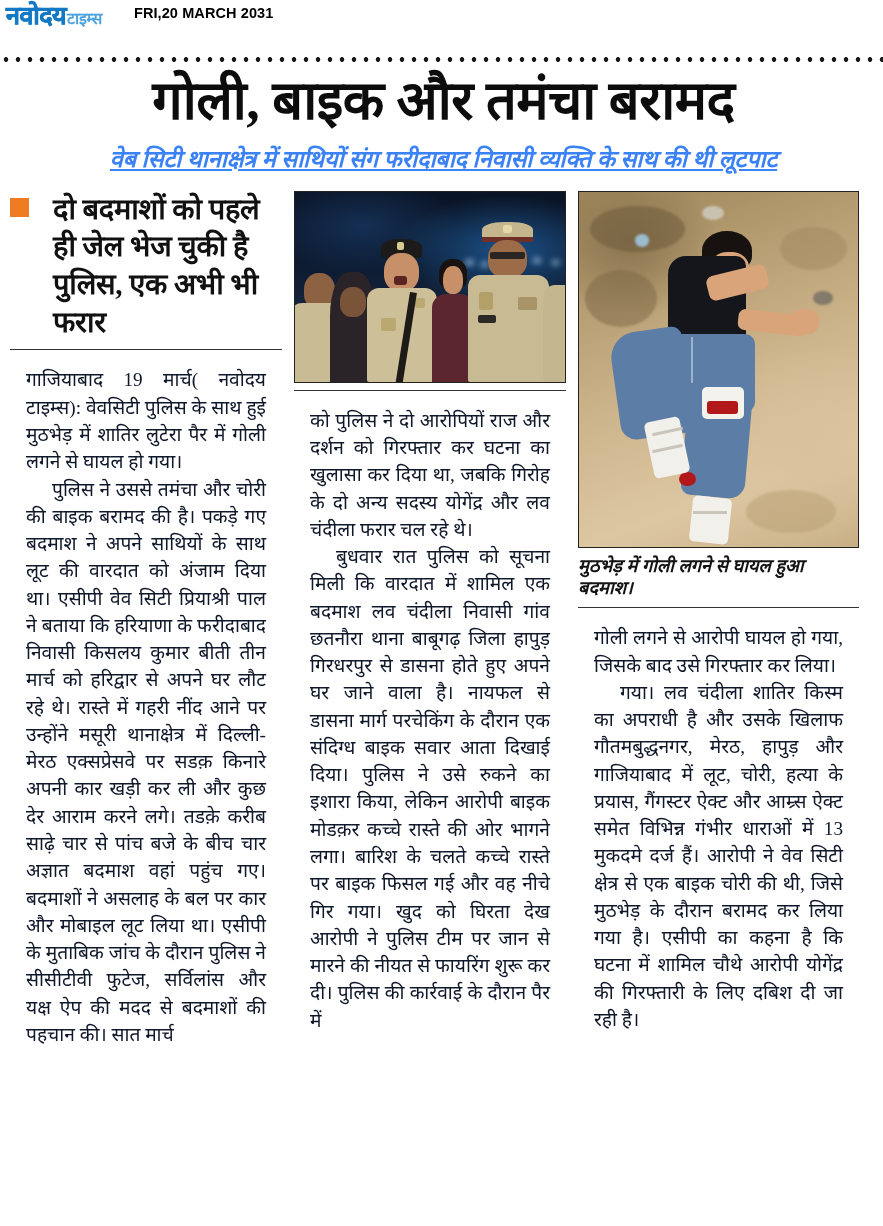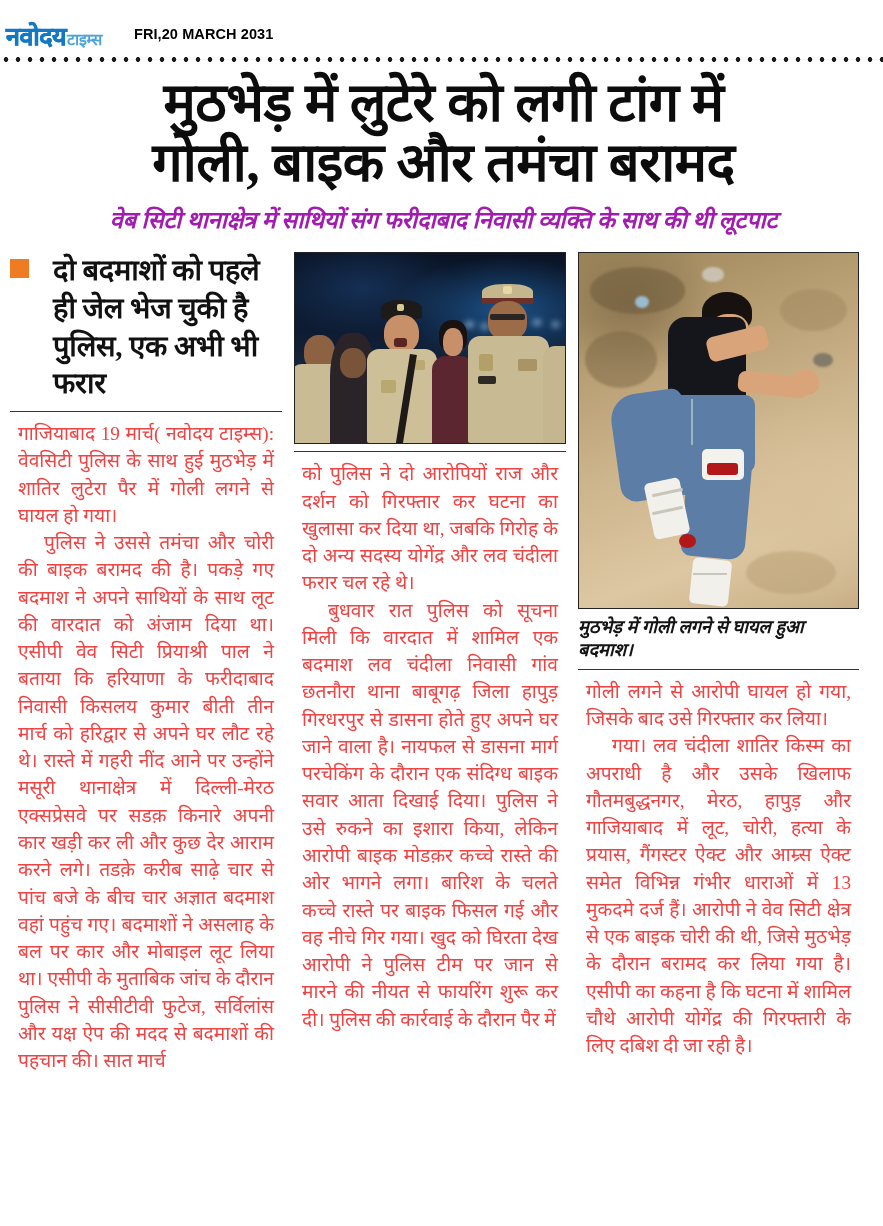--- a/index.html
+++ b/index.html
@@ -9,21 +9,21 @@
     font-family:"Liberation Sans", sans-serif;
     color:#111;
     overflow:hidden;
     position:relative;
   }
   .page{width:883px;height:1226px;position:relative;box-sizing:border-box;}
 
   
   .masthead{
     display:flex;align-items:flex-start;
-    padding:24px 0 0 6px;
+    padding:3px 0 0 6px;
     height:48px;box-sizing:border-box;
   }
   .logo-wrap{display:flex;align-items:baseline;}
   .logo-main{
     font-family:"Liberation Serif", serif;
     font-weight:bold;font-size:25px;line-height:1;
     color:#1479c4;letter-spacing:-0.5px;
     -webkit-text-stroke:0.6px #1479c4;
   }
   .logo-sub{
@@ -57,23 +57,24 @@
     text-align:center;
     margin:0;
     transform:scaleX(1.0);
   }
   .headline .l1,.headline .l2{display:block;white-space:nowrap;}
   .headline .l2{margin-top:-2px;text-align:center;}
   .subheadline{
     font-family:"Liberation Serif", serif;
     font-weight:bold;font-style:italic;
     font-size:23.5px;line-height:1.2;
-    text-align:center;color:#a21caf;
+    text-align:center;color:#3b82f6;
     margin:12px 0 0 0;white-space:nowrap;
     letter-spacing:-0.2px;
+    text-decoration:underline;
   }
 
   
   .cols{
     display:flex;
     padding:18px 8px 0 10px;
     gap:12px;
     box-sizing:border-box;
   }
   .col{width:272px;box-sizing:border-box;}
@@ -91,25 +92,25 @@
     font-family:"Liberation Serif", serif;
     font-weight:bold;font-size:29px;line-height:1.3;
     color:#111;letter-spacing:-0.3px;margin-left:17px;
   }
   .hr-thin{border:0;border-top:1.3px solid #333;margin:8px 0 6px 0;}
 
   
   .body-text{
     font-family:"Liberation Serif", serif;
     font-size:19.2px;line-height:1.42;
-    color:#ef4444;
+    color:#0f172a;
     text-align:justify;
     text-justify:inter-word;
     hyphens:none;
-    margin:8px;
+    margin:16px;
   }
   .body-text p{margin:0;}
   .body-text p + p{text-indent:26px;}
 
   
   .photo{
     width:100%;
     border:1.5px solid #222;
     box-sizing:border-box;
     position:relative;
@@ -174,21 +175,20 @@
     </div>
     <div class="edition-block">
       <div>FRI,20 MARCH 2031</div>
     </div>
   </div>
 
   <div class="dotted-rule"></div>
 
   <div class="headline-zone">
     <h1 class="headline">
-      <span class="l1">मुठभेड़ में लुटेरे को लगी टांग में</span>
       <span class="l2">गोली, बाइक और तमंचा बरामद</span>
     </h1>
     <div class="subheadline">वेब सिटी थानाक्षेत्र में साथियों संग फरीदाबाद निवासी व्यक्ति के साथ की थी लूटपाट</div>
   </div>
 
   <div class="cols">
 
     <div class="col left">
       <div class="kicker">
         <div class="bullet-sq"></div>

